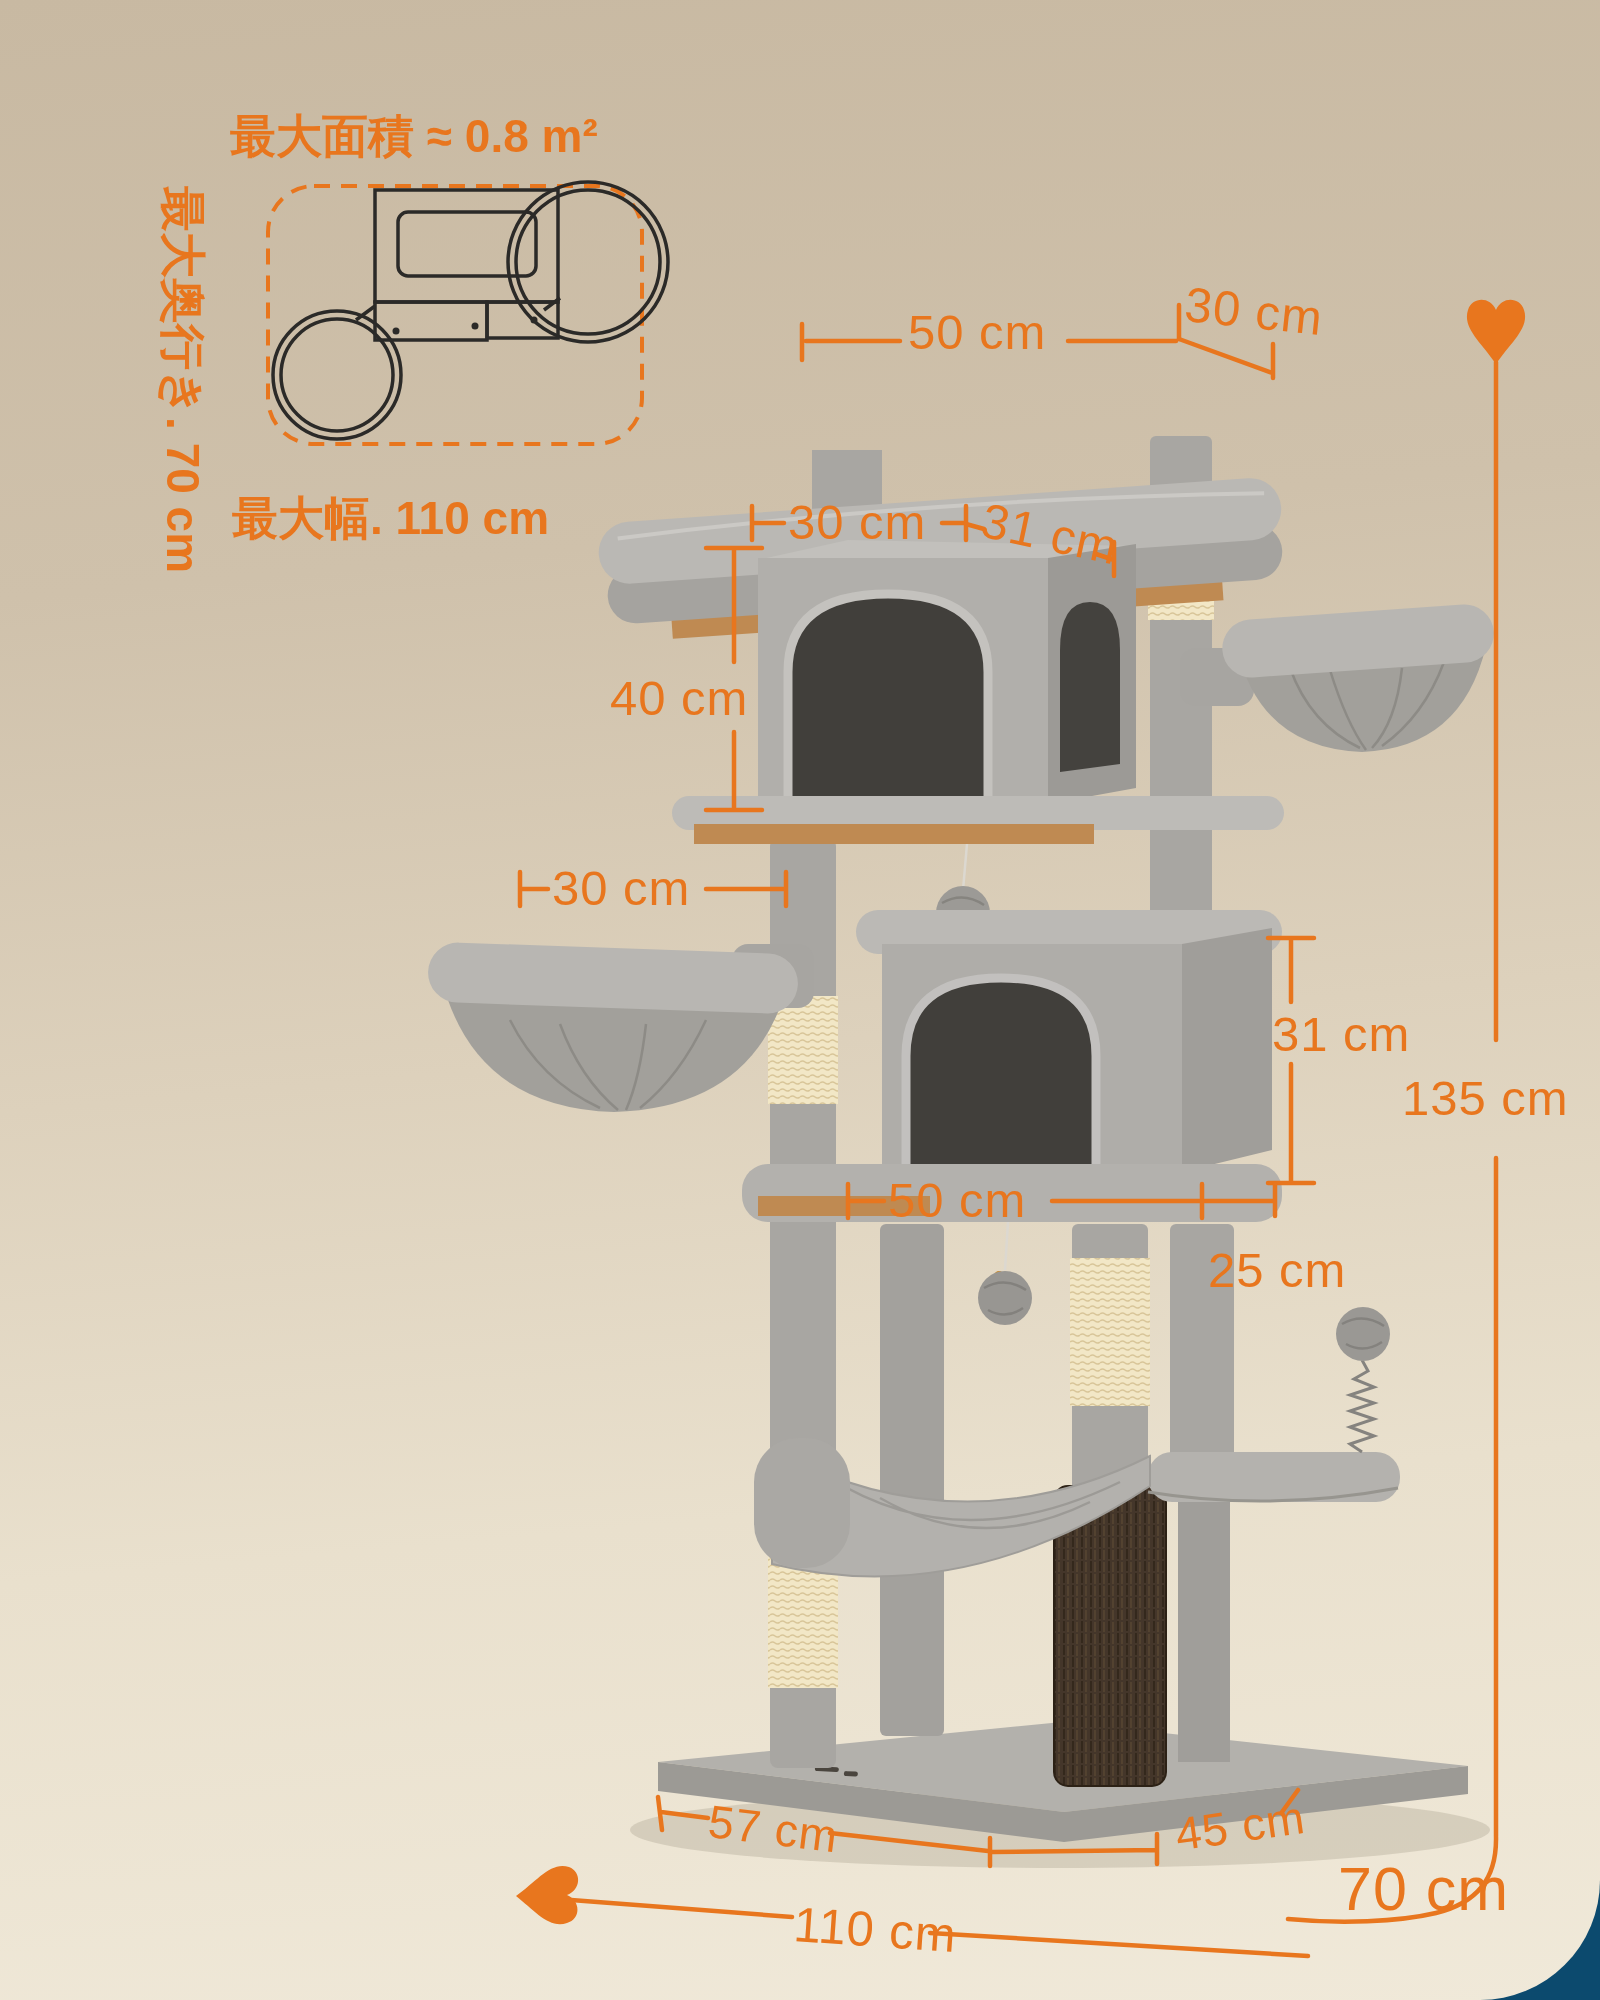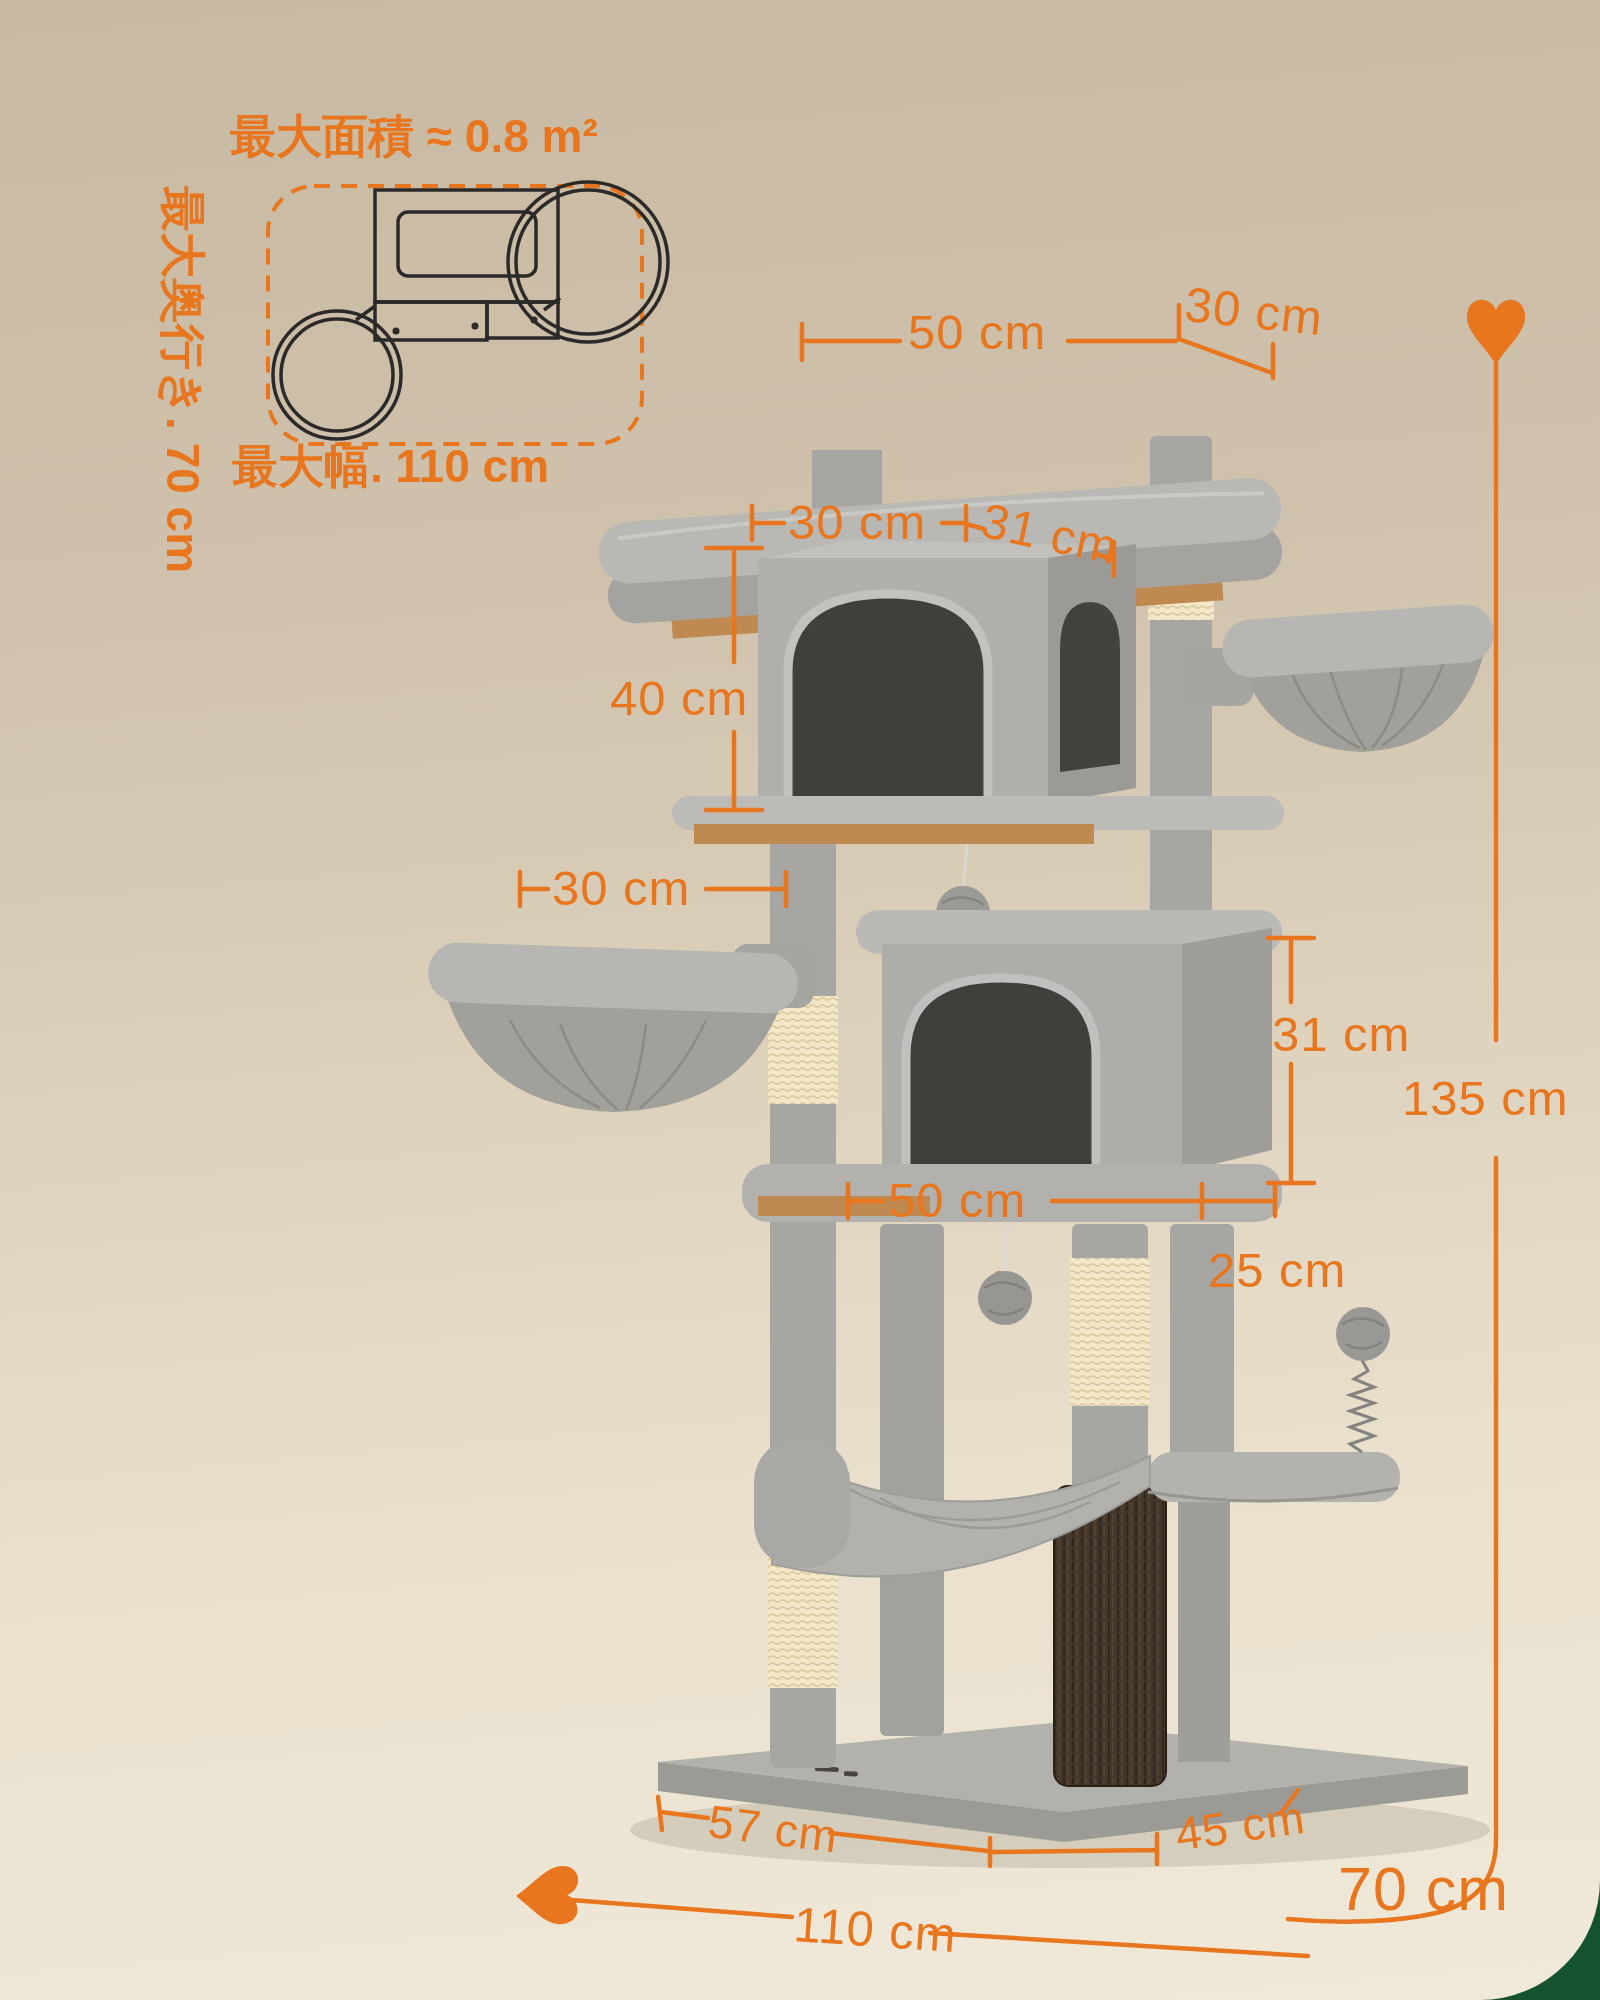--- a/index.html
+++ b/index.html
@@ -1,16 +1,16 @@
 <!DOCTYPE html>
 <html><head>
 <meta charset="utf-8">
 <style>
   html,body{margin:0;padding:0;background:#f5f1e8;}
-  .canvas{position:relative;width:1600px;height:2000px;overflow:hidden;background:#14532d;
+  .canvas{position:relative;width:1600px;height:2000px;overflow:hidden;background:#0c4a6e;
           font-family:"Liberation Sans", sans-serif;}
   .card{position:absolute;inset:0;border-radius:0 0 120px 0;
         background:linear-gradient(175deg,#c8b9a2 0%,#cfc1ab 28%,#ddd1bc 52%,#e9e0cd 74%,#f0e9d9 100%);}
   svg.scene{position:absolute;left:0;top:0;width:1600px;height:2000px;display:block;}
   .lbl{position:absolute;white-space:nowrap;color:#e8761e;}
   .dim{font-size:49px;letter-spacing:1px;font-weight:400;}
   .plan{font-size:46px;font-weight:bold;letter-spacing:0px;}
   .r{transform-origin:0 0;}
 </style>
 </head>
@@ -178,21 +178,21 @@
       <path d="M992 1852 L1156 1850 M1157 1834 L1157 1864 M1282 1812 L1298 1790"></path>
     </g>
     <g fill="#e8761e" stroke="none">
       <path d="M1496 364 C1482 343 1462 328 1468 310 C1472 297 1490 296 1496 310 C1502 296 1520 297 1524 310 C1530 328 1510 343 1496 364 Z"></path>
       <path d="M516 1896 C537 1881 551 1861 569 1867 C582 1872 581 1890 567 1895 C581 1901 581 1919 567 1923 C549 1929 535 1911 516 1896 Z"></path>
     </g>
   </svg>
 
   <div class="lbl plan" style="left:230px;top:106px;">最大面積 ≈ 0.8 m²</div>
   <div class="lbl plan r" style="left:213px;top:186px;transform:rotate(90deg);">最大奥行き. 70 cm</div>
-  <div class="lbl plan" style="left:232px;top:436px;">最大幅. 110 cm</div>
+  <div class="lbl plan" style="left:232px;top:488px;">最大幅. 110 cm</div>
 
   <div class="lbl dim" style="left:908px;top:304px;">50 cm</div>
   <div class="lbl dim r" style="left:1188px;top:276px;transform:rotate(6deg);">30 cm</div>
   <div class="lbl dim" style="left:788px;top:494px;">30 cm</div>
   <div class="lbl dim r" style="left:988px;top:492px;transform:rotate(12deg);">31 cm</div>
   <div class="lbl dim" style="left:578px;top:670px;margin-left:32px;">40 cm</div>
   <div class="lbl dim" style="left:552px;top:860px;">30 cm</div>
   <div class="lbl dim" style="left:1272px;top:1006px;">31 cm</div>
   <div class="lbl dim" style="left:1402px;top:1070px;">135 cm</div>
   <div class="lbl dim" style="left:888px;top:1172px;">50 cm</div>

